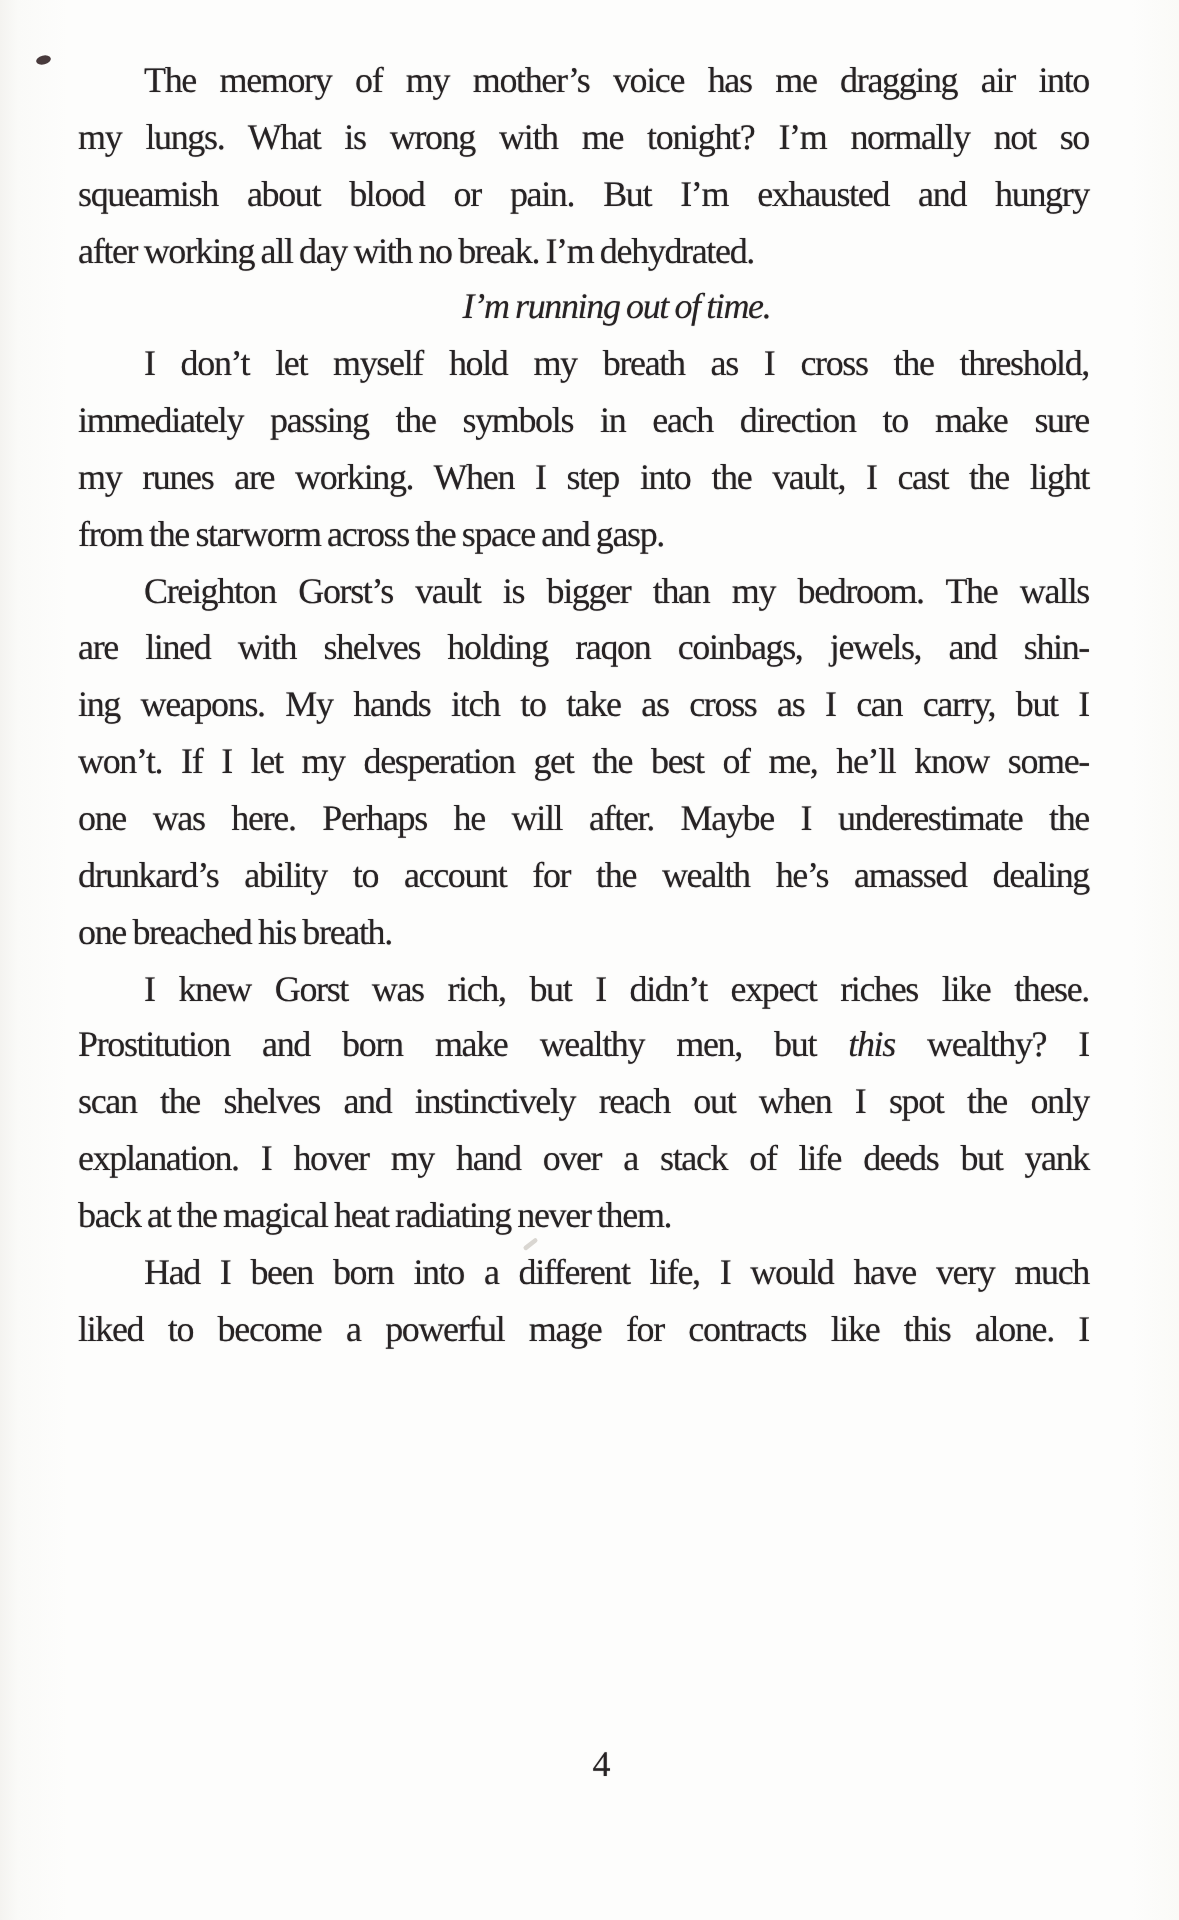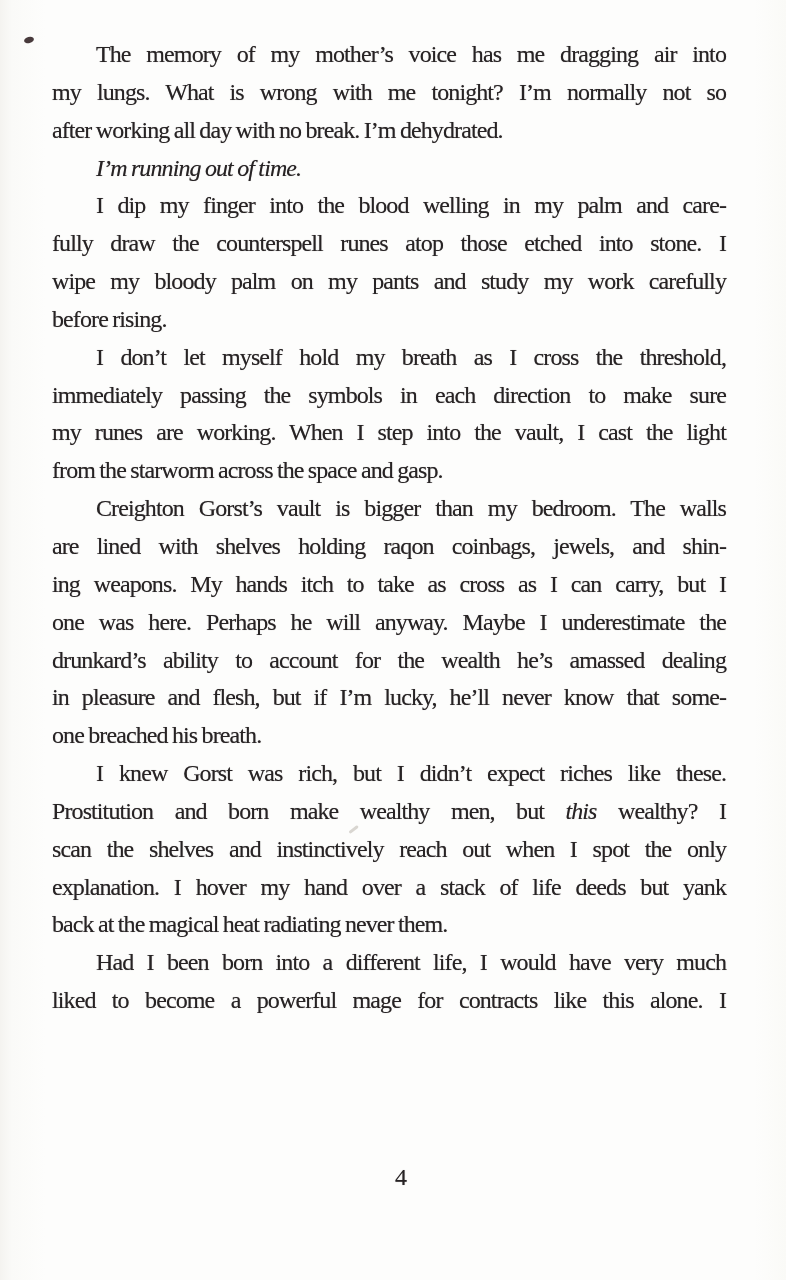--- a/index.html
+++ b/index.html
@@ -31,21 +31,21 @@
   .line {
     height: 37.85px;
     text-align: left;
   }
   .line.just {
     text-align: justify;
     -moz-text-align-last: justify;
     text-align-last: justify;
     text-justify: inter-word;
   }
-  .line.indent { text-indent: 44px; }
+  .line.indent { text-indent: 44px; text-align: center; }
   .paragraph.italic .line { font-style: italic; }
   .line em { }
   .page-number {
     position: absolute;
     left: 64px;
     top: 1162px;
     width: 674px;
     height: 30px;
     line-height: 30px;
     text-align: center;
@@ -78,48 +78,43 @@
 <body>
 
 <span class="ink-speck"></span>
 <span class="scan-smudge"></span>
 
 <div class="text-block">
 
   <div class="paragraph">
     <div class="line just indent">The memory of my mother’s voice has me dragging air into</div>
     <div class="line just">my lungs. What is wrong with me tonight? I’m normally not so</div>
+    <div class="line just">squeamish about blood or pain. But I’m exhausted and hungry</div>
     <div class="line">after working all day with no break. I’m dehydrated.</div>
   </div>
 
   <div class="paragraph italic">
     <div class="line indent">I’m running out of time.</div>
   </div>
 
-  <div class="paragraph">
-    <div class="line just indent">I dip my finger into the blood welling in my palm and care-</div>
-    <div class="line just">fully draw the counterspell runes atop those etched into stone. I</div>
-    <div class="line just">wipe my bloody palm on my pants and study my work carefully</div>
-    <div class="line">before rising.</div>
-  </div>
 
   <div class="paragraph">
     <div class="line just indent">I don’t let myself hold my breath as I cross the threshold,</div>
     <div class="line just">immediately passing the symbols in each direction to make sure</div>
     <div class="line just">my runes are working. When I step into the vault, I cast the light</div>
     <div class="line">from the starworm across the space and gasp.</div>
   </div>
 
   <div class="paragraph">
     <div class="line just indent">Creighton Gorst’s vault is bigger than my bedroom. The walls</div>
     <div class="line just">are lined with shelves holding raqon coinbags, jewels, and shin-</div>
     <div class="line just">ing weapons. My hands itch to take as cross as I can carry, but I</div>
-    <div class="line just">one was here. Perhaps he will anyway. Maybe I underestimate the</div>
+    <div class="line just">won’t. If I let my desperation get the best of me, he’ll know some-</div>
+    <div class="line just">one was here. Perhaps he will after. Maybe I underestimate the</div>
     <div class="line just">drunkard’s ability to account for the wealth he’s amassed dealing</div>
-    <div class="line just">in pleasure and flesh, but if I’m lucky, he’ll never know that some-</div>
     <div class="line">one breached his breath.</div>
   </div>
 
   <div class="paragraph">
     <div class="line just indent">I knew Gorst was rich, but I didn’t expect riches like these.</div>
     <div class="line just"><span>Prostitution and born make wealthy men, but </span><em>this</em><span> wealthy? I</span></div>
     <div class="line just">scan the shelves and instinctively reach out when I spot the only</div>
     <div class="line just">explanation. I hover my hand over a stack of life deeds but yank</div>
     <div class="line">back at the magical heat radiating never them.</div>
   </div>

